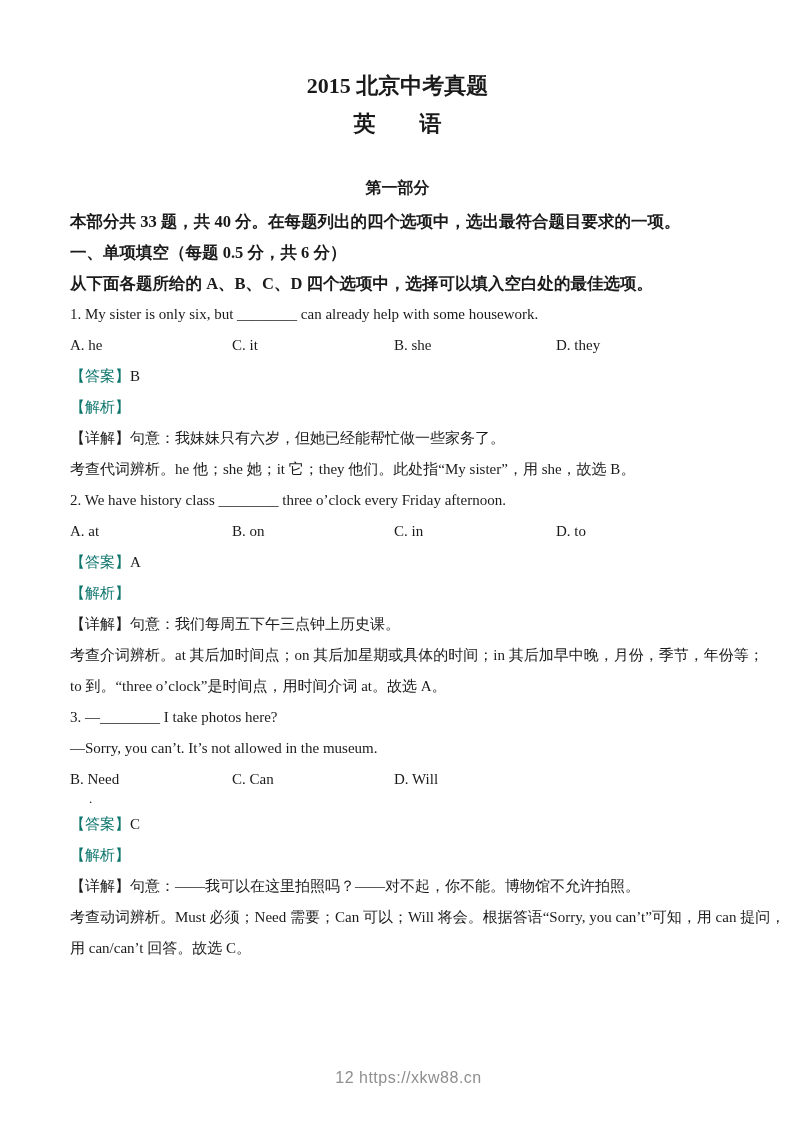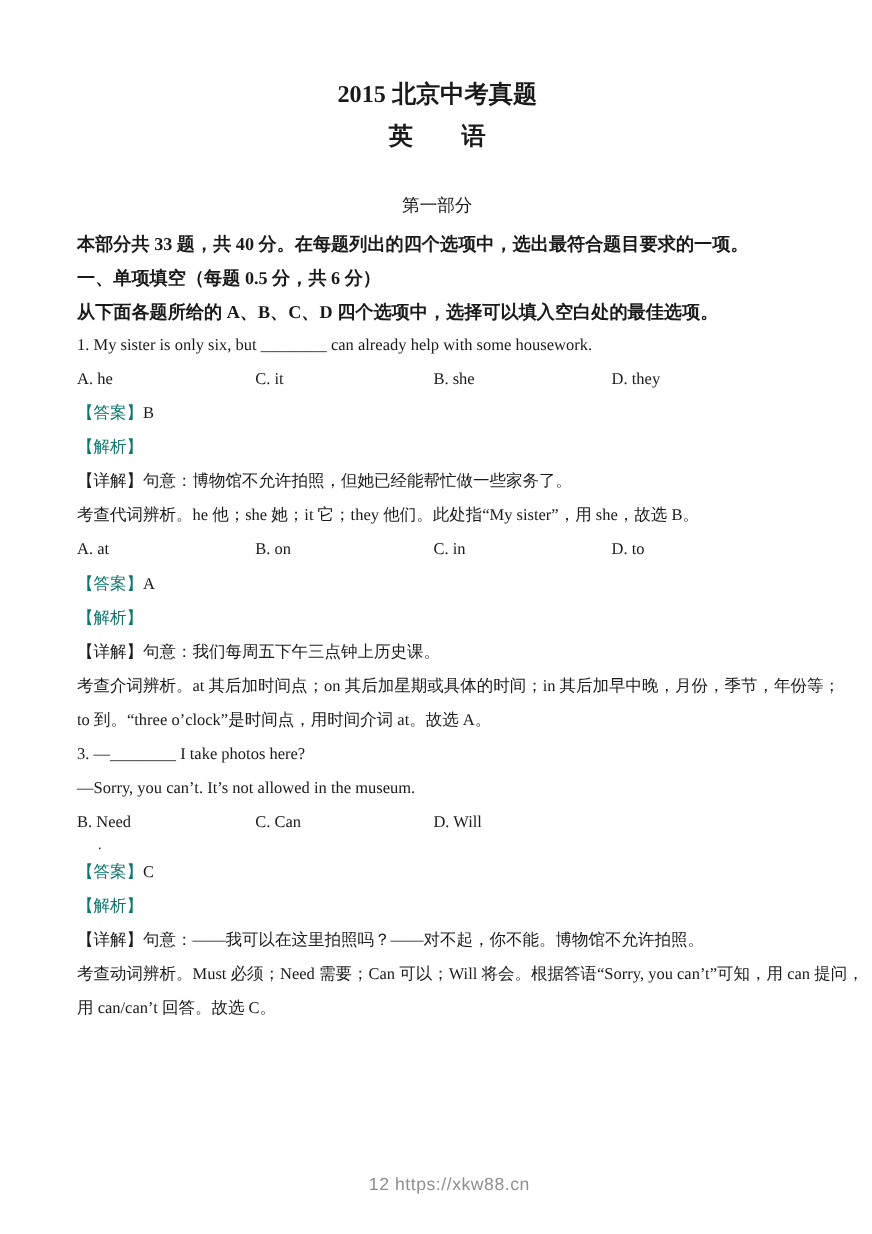--- a/index.html
+++ b/index.html
@@ -11,21 +11,21 @@
     font-family:"Liberation Serif","DejaVu Serif",serif;
     overflow:hidden;
   }
   .content{padding:60px 68px 0 70px;}
   .doc-title{
     font-size:22px;font-weight:bold;text-align:center;
     line-height:26px;margin:13px 0 0 0;
   }
   .doc-subject{margin-top:12px;}
   .part-heading{
-    font-size:16px;font-weight:normal;text-align:center;
+    font-size:16px;font-weight:bold;text-align:center;
     line-height:22px;margin:40px 0 0 0;
   }
   .line{
     font-size:15px;line-height:31px;height:31px;
     margin:0;white-space:nowrap;overflow:visible;
   }
   .first-body-line{margin-top:7px;}
   .bold-cn{font-weight:bold;font-size:16.5px;}
   .options{display:flex;}
   .opt{width:162px;white-space:pre;}
@@ -59,23 +59,24 @@
 
     <p class="line">1. My sister is only six, but ________ can already help with some housework.</p>
     <div class="line options">
       <span class="opt">A. he</span>
       <span class="opt">C. it</span>
       <span class="opt">B. she</span>
       <span class="opt">D. they</span>
     </div>
     <p class="line"><span class="label-blue">【答案】</span><span>B</span></p>
     <p class="line"><span class="label-blue">【解析】</span></p>
-    <p class="line">【详解】句意：博物馆不允许拍照，但她已经能帮忙做一些家务了。</p>
+    <p class="line">【详解】句意：我妹妹只有六岁，但她已经能帮忙做一些家务了。</p>
     <p class="line">考查代词辨析。he 他；she 她；it 它；they 他们。此处指“My sister”，用 she，故选 B。</p>
 
+    <p class="line">2. We have history class ________ three o’clock every Friday afternoon.</p>
     <div class="line options">
       <span class="opt">A. at</span>
       <span class="opt">B. on</span>
       <span class="opt">C. in</span>
       <span class="opt">D. to</span>
     </div>
     <p class="line"><span class="label-blue">【答案】</span><span>A</span></p>
     <p class="line"><span class="label-blue">【解析】</span></p>
     <p class="line">【详解】句意：我们每周五下午三点钟上历史课。</p>
     <p class="line">考查介词辨析。at 其后加时间点；on 其后加星期或具体的时间；in 其后加早中晚，月份，季节，年份等；</p>

